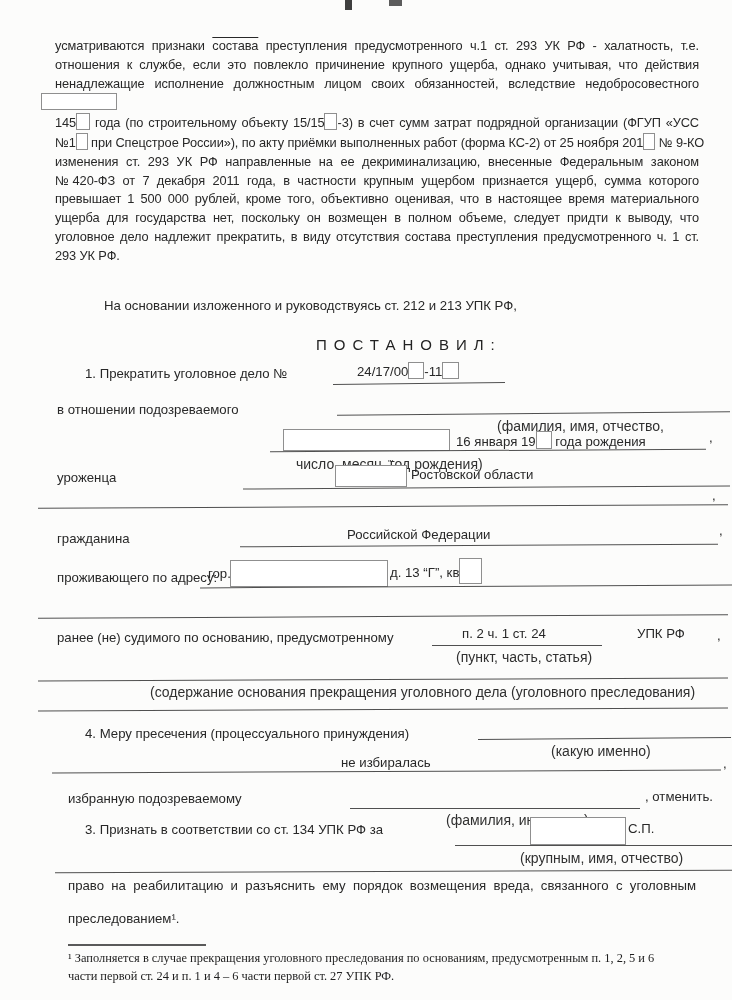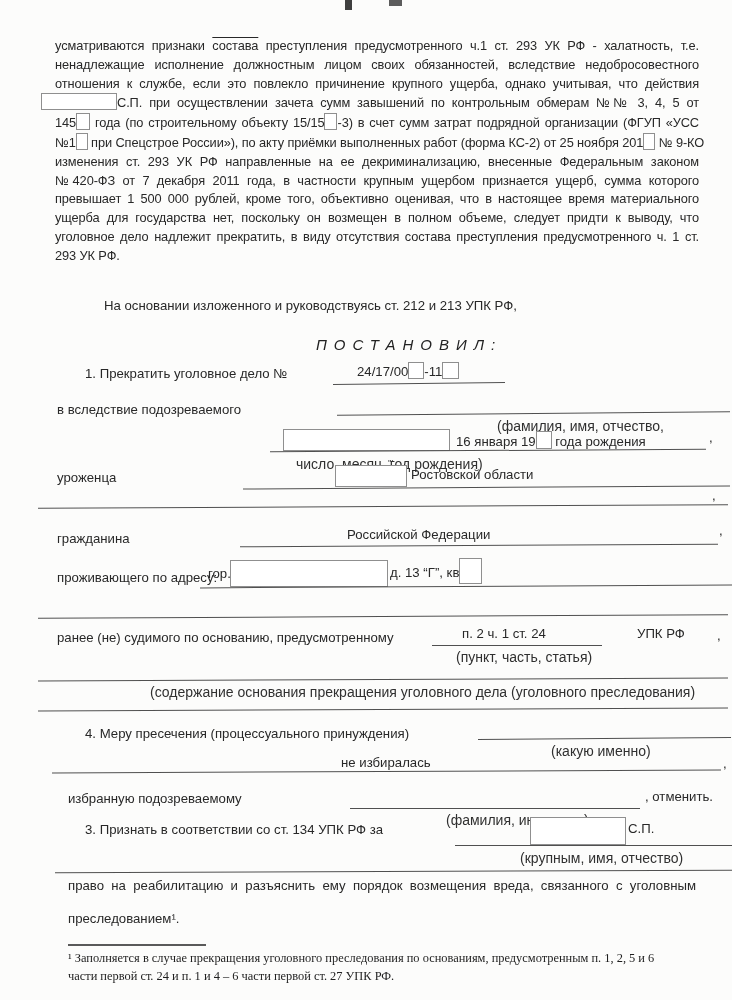--- a/index.html
+++ b/index.html
@@ -29,61 +29,61 @@
   }
   .redact.abs{display:block;vertical-align:baseline}
 
   
   .uline{height:0;border-bottom:1.3px solid #505050}
 
   .lbl{font-size:13.2px}
   .val{font-size:13.2px}
   .cap{font-size:14px;color:#303030}
   .heading{
-    font-size:15px;letter-spacing:7px;color:#222;font-style:italic;
+    font-size:15px;letter-spacing:7px;color:#222;
   }
   .comma{font-size:13.2px}
 
   .foot{font-family:"Liberation Serif",serif;font-size:12.4px;color:#1e1e1e;white-space:nowrap}
   .footrule{height:0;border-top:2px solid #5a5a5a}
 
   .mark{background:#3f3f3f}
 </style>
 </head>
 <body>
 
 <div class="abs mark" style="left:345px;top:0;width:7px;height:10px"></div>
 <div class="abs mark" style="left:389px;top:0;width:13px;height:6px;background:#5c5c5c"></div>
 
 <div class="abs para">
     <div class="pline"><span>усматриваются признаки </span><span class="ol">состава</span><span> преступления предусмотренного ч.1 ст. 293 УК РФ - халатность, т.е.</span></div>
+    <div class="pline"><span>отношения к службе, если это повлекло причинение крупного ущерба, однако учитывая, что действия</span></div>
     <div class="pline"><span>ненадлежащие исполнение должностным лицом своих обязанностей, вследствие недобросовестного</span></div>
-    <div class="pline"><span>отношения к службе, если это повлекло причинение крупного ущерба, однако учитывая, что действия</span></div>
-    <div class="pline"><span class="redact" style="width: 74px; margin-left: -14px;"></span><span>С.П. при осуществлении зачета сумм завышений по контрольным обмерам №№ 3, 4, 5 от</span></div>
+    <div class="pline"><span class="redact" style="width: 74px; margin-left: -14px;"></span></div>
     <div class="pline"><span>145</span><span class="redact" style="width: 12px;"></span><span> года (по строительному объекту 15/15</span><span class="redact" style="width: 11px;"></span><span>-3) в счет сумм затрат подрядной организации (ФГУП «УСС</span></div>
     <div class="pline"><span>№1</span><span class="redact" style="width: 10px;"></span><span> при Спецстрое России»), по акту приёмки  выполненных работ (форма КС-2) от 25 ноября 201</span><span class="redact" style="width: 10px;"></span><span> № 9-КО</span></div>
     <div class="pline"><span>изменения ст. 293 УК РФ направленные на ее декриминализацию, внесенные Федеральным законом</span></div>
     <div class="pline"><span>№420-ФЗ от 7 декабря 2011 года, в частности крупным ущербом признается ущерб, сумма которого</span></div>
     <div class="pline"><span>превышает 1 500 000 рублей, кроме того, объективно оценивая, что в настоящее время материального</span></div>
     <div class="pline"><span>ущерба для государства нет, поскольку он возмещен в полном объеме, следует придти к выводу, что</span></div>
     <div class="pline"><span>уголовное дело надлежит прекратить, в виду отсутствия состава преступления предусмотренного ч. 1 ст.</span></div>
     <div class="pline last"><span>293 УК РФ.</span></div>
   </div>
 
 <div class="abs lbl nowrap" style="left:104px;top:298px">На основании изложенного и руководствуясь  ст. 212 и 213 УПК РФ,</div>
 
 <div class="abs heading nowrap" style="left:316px;top:336px">ПОСТАНОВИЛ:</div>
 
 <div class="abs lbl nowrap" style="left:85px;top:366px">1. Прекратить уголовное дело №</div>
 <div class="abs val nowrap" style="left:357px;top:362px">
   <span>24/17/00</span><span class="redact" style="width:14px"></span><span>-11</span><span class="redact" style="width:15px"></span>
 </div>
 <div class="abs uline" style="left:333px;top:383px;width:172px;transform:rotate(-0.7deg)"></div>
 
-<div class="abs lbl nowrap" style="left:57px;top:402px">в вследствие подозреваемого</div>
+<div class="abs lbl nowrap" style="left:57px;top:402px">в отношении подозреваемого</div>
 <div class="abs uline" style="left:337px;top:413px;width:393px;transform:rotate(-0.5deg)"></div>
 <div class="abs cap nowrap" style="left:497px;top:418px">(фамилия, имя, отчество,</div>
 
 <div class="redact abs" style="left:283px;top:429px;width:165px;height:20px"></div>
 <div class="abs val nowrap" style="left:456px;top:431px">
   <span>16 января 19</span><span class="redact" style="width:14px;height:16px"></span> <span>года рождения</span>
 </div>
 <div class="abs uline" style="left:270px;top:450px;width:436px;transform:rotate(-0.35deg)"></div>
 <div class="abs comma" style="left:709px;top:430px">,</div>
 <div class="abs cap nowrap" style="left:296px;top:456px">число, месяц, год рождения)</div>

